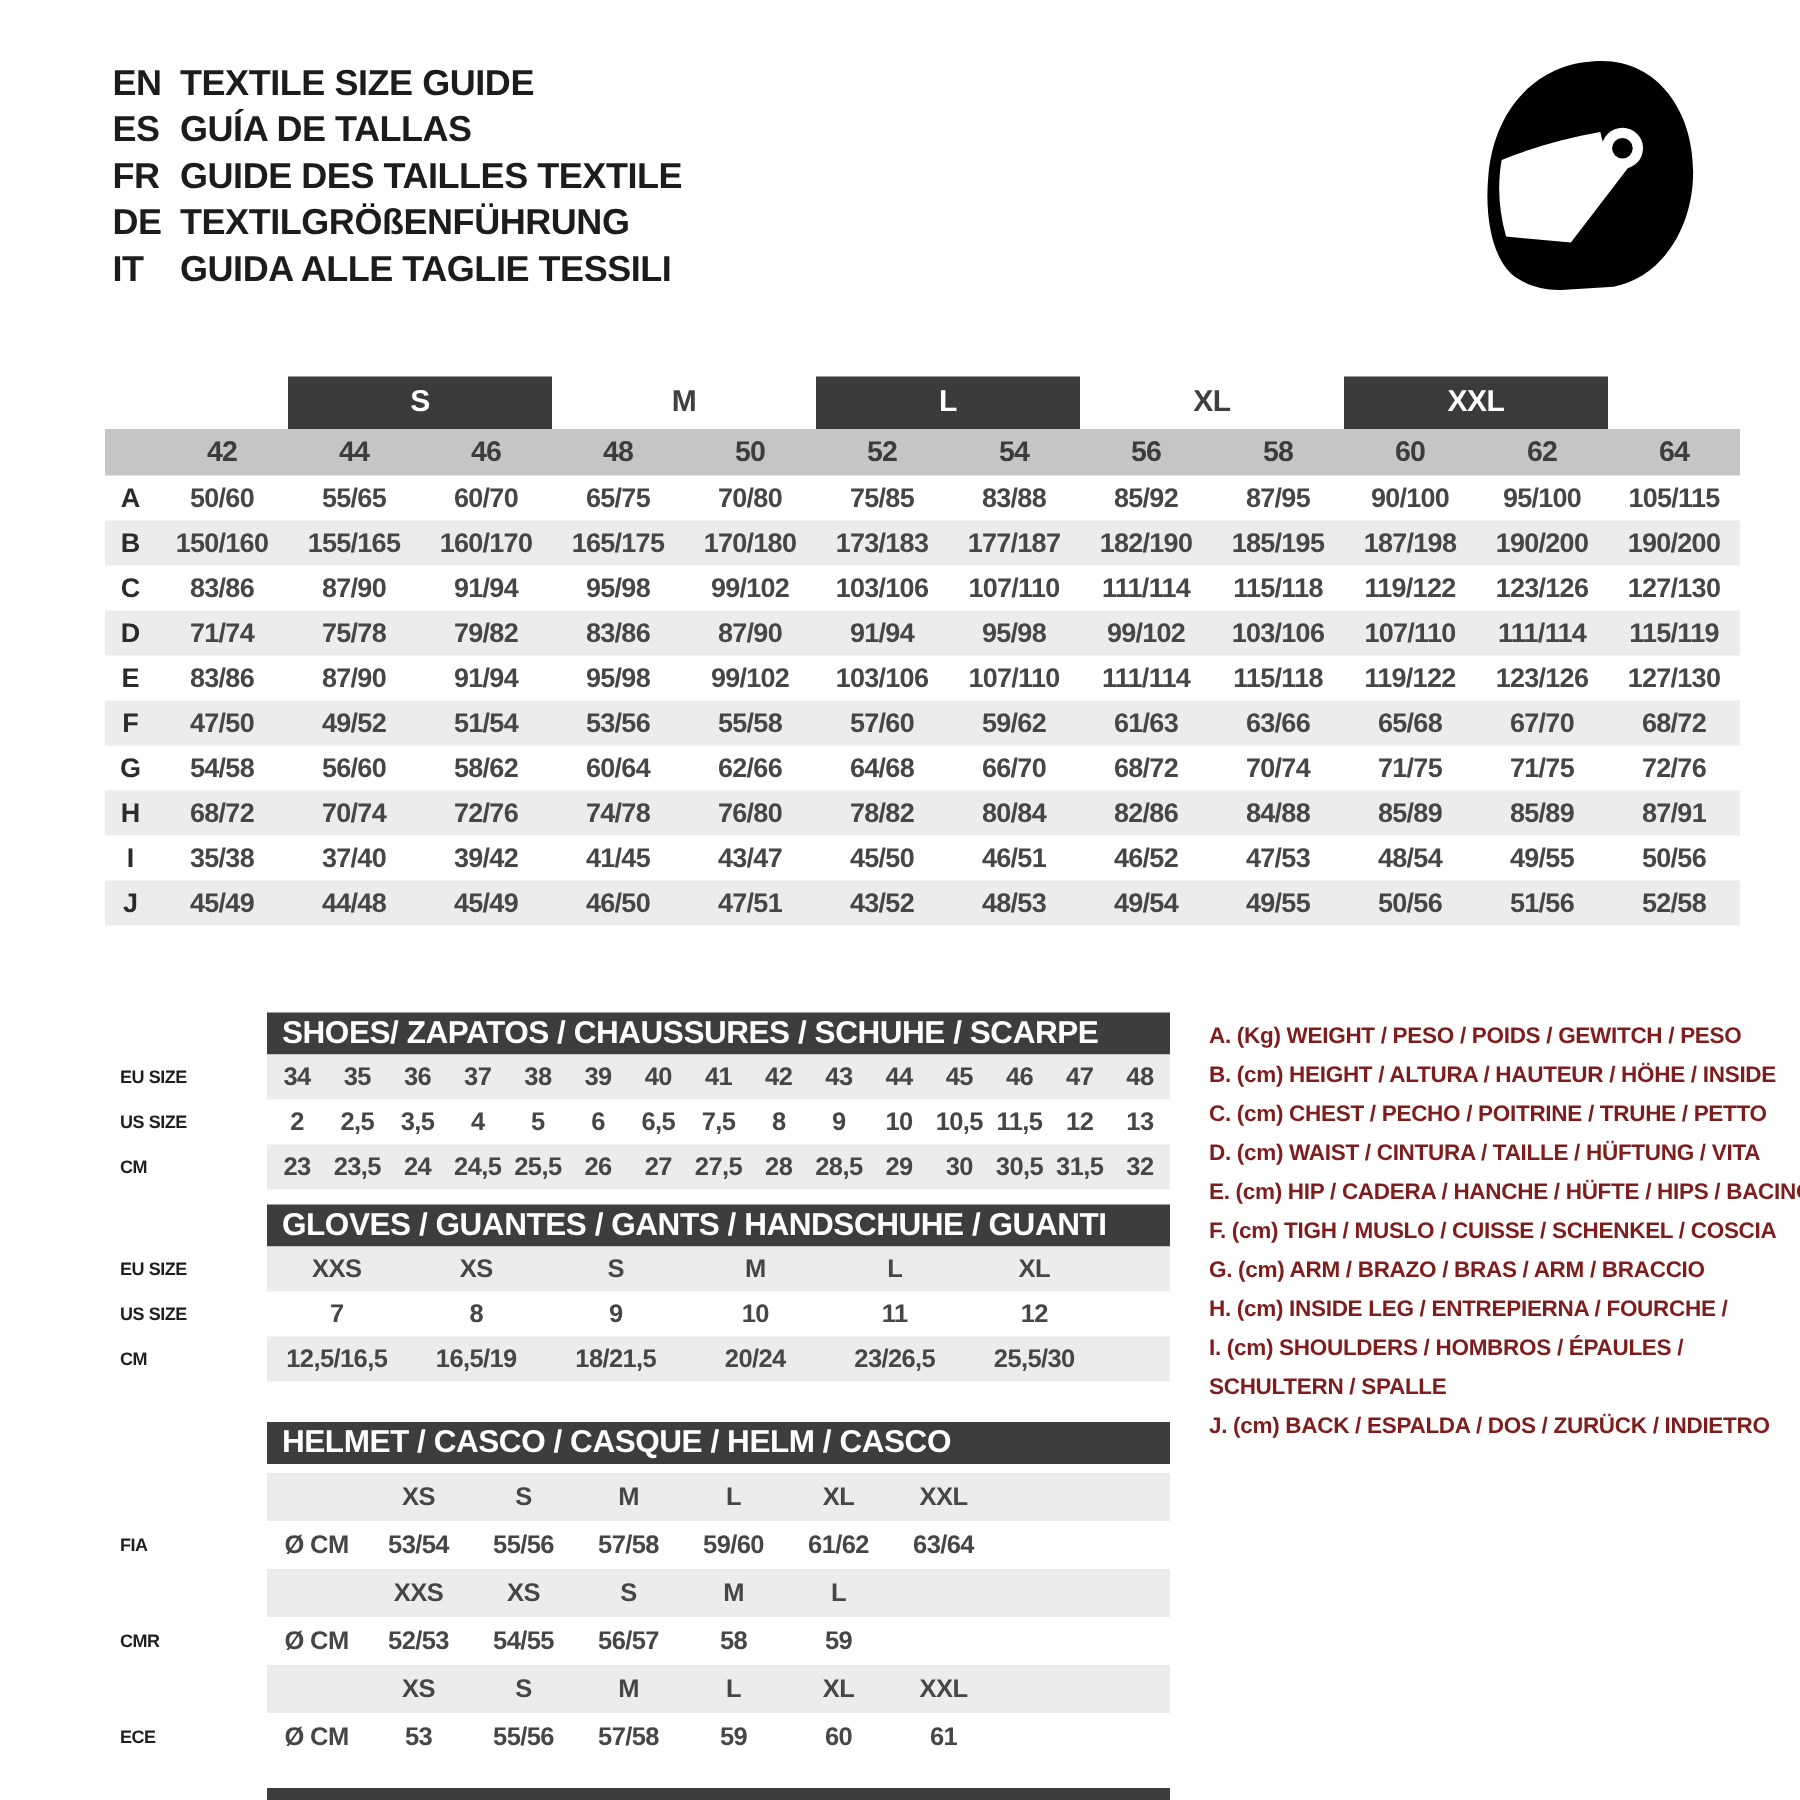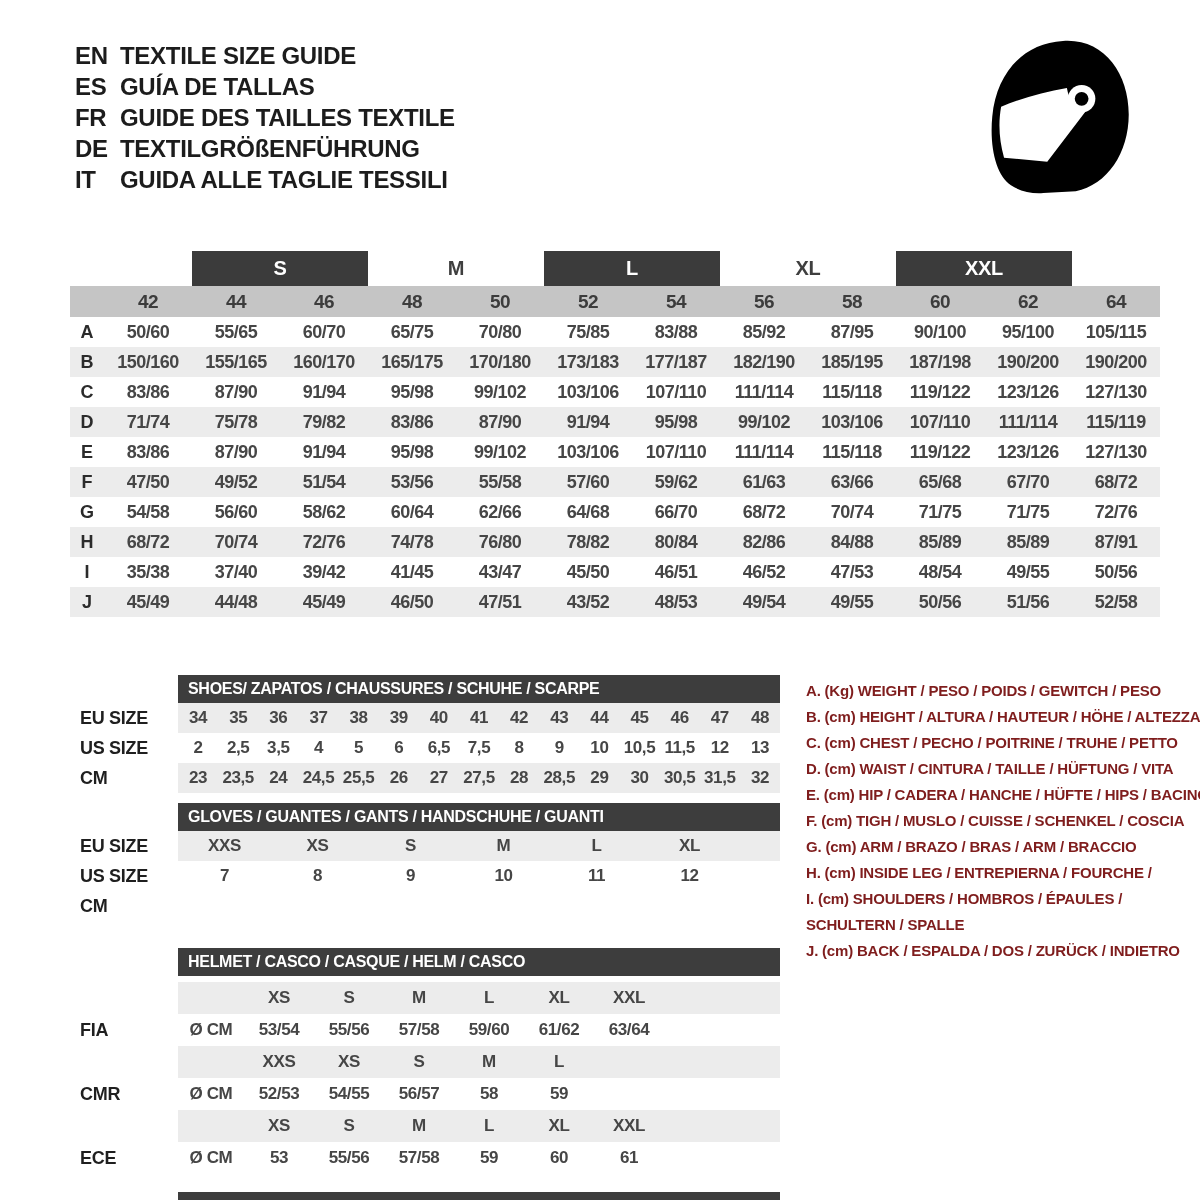--- a/index.html
+++ b/index.html
@@ -26,25 +26,25 @@
   .data-row.alt { background:#ececec; }
   .cell { text-align:center; font-weight:bold; font-size:18px; color:#464646; letter-spacing:-0.5px; }
   .cell.letter { color:#2b2b2b; letter-spacing:0; }
   
   .section { position:absolute; left:70px; width:710px; }
   #shoes  { top:675px; }
   #gloves { top:803px; }
   #helmet { top:948px; }
   .sec-bar { margin-left:108px; width:602px; height:28px; background:#3d3d3d; color:#fff;
              display:flex; align-items:center; padding-left:10px; box-sizing:border-box;
-             font-weight:bold; font-size:16px; letter-spacing:-0.3px; white-space:nowrap; }
+             font-weight:bold; font-size:21px; letter-spacing:-0.3px; white-space:nowrap; }
   .srow { display:flex; height:30px; }
   .hrow { height:32px; }
   #helmet .hrow:first-child { margin-top:6px; }
-  .lbl { width:108px; display:flex; align-items:center; font-weight:bold; font-size:18px; color:#1f1f1f; padding-left:10px; box-sizing:border-box; letter-spacing:-0.3px; }
+  .lbl { width:108px; display:flex; align-items:center; font-weight:bold; font-size:12px; color:#1f1f1f; padding-left:10px; box-sizing:border-box; letter-spacing:-0.3px; }
   .vals { flex:1; display:grid; align-items:center; }
   .vals.band { background:#ececec; }
   .vcell { text-align:center; font-weight:bold; font-size:17px; color:#464646; letter-spacing:-0.4px; }
   .cols-shoes  { grid-template-columns:repeat(15,1fr); }
   .cols-gloves { grid-template-columns:repeat(6,93px) 1fr; }
   .cols-helmet { grid-template-columns:66px repeat(6,70px) 1fr; }
   
   #legend { position:absolute; left:806px; top:678px; width:394px; }
   .legend-line { font-weight:bold; font-size:15px; line-height:26px; color:#7f1d1d; letter-spacing:-0.2px; white-space:nowrap; }
   
@@ -346,20 +346,28 @@
             <div class="vcell">7</div>
             <div class="vcell">8</div>
             <div class="vcell">9</div>
             <div class="vcell">10</div>
             <div class="vcell">11</div>
             <div class="vcell">12</div>
           </div>
         </div>
         <div class="srow">
           <div class="lbl">CM</div>
+          <div class="vals cols-gloves band">
+            <div class="vcell">12,5/16,5</div>
+            <div class="vcell">16,5/19</div>
+            <div class="vcell">18/21,5</div>
+            <div class="vcell">20/24</div>
+            <div class="vcell">23/26,5</div>
+            <div class="vcell">25,5/30</div>
+          </div>
         </div>
       </div>
   </div>
 
   <div id="helmet" class="section">
     <div class="sec-bar">HELMET / CASCO / CASQUE / HELM / CASCO</div>
     <div class="rows">
         <div class="srow hrow">
           <div class="lbl"></div>
           <div class="vals cols-helmet band">
@@ -430,21 +438,21 @@
             <div class="vcell">59</div>
             <div class="vcell">60</div>
             <div class="vcell">61</div>
           </div>
         </div>
       </div>
   </div>
 
   <div id="legend">
       <div class="legend-line">A. (Kg) WEIGHT / PESO / POIDS / GEWITCH / PESO</div>
-      <div class="legend-line">B. (cm) HEIGHT / ALTURA / HAUTEUR / HÖHE / ALTEZZA</div>
+      <div class="legend-line">B. (cm) HEIGHT / ALTURA / HAUTEUR / HÖHE / INSIDE</div>
       <div class="legend-line">C. (cm) CHEST / PECHO / POITRINE / TRUHE / PETTO</div>
       <div class="legend-line">D. (cm) WAIST / CINTURA / TAILLE / HÜFTUNG / VITA</div>
       <div class="legend-line">E. (cm) HIP / CADERA / HANCHE / HÜFTE / HIPS / BACINO</div>
       <div class="legend-line">F. (cm) TIGH / MUSLO / CUISSE / SCHENKEL / COSCIA</div>
       <div class="legend-line">G. (cm) ARM / BRAZO / BRAS / ARM / BRACCIO</div>
       <div class="legend-line">H. (cm) INSIDE LEG / ENTREPIERNA / FOURCHE /</div>
       <div class="legend-line">I. (cm) SHOULDERS / HOMBROS / ÉPAULES /</div>
       <div class="legend-line">SCHULTERN / SPALLE</div>
       <div class="legend-line">J. (cm) BACK / ESPALDA / DOS / ZURÜCK / INDIETRO</div>
     </div>

